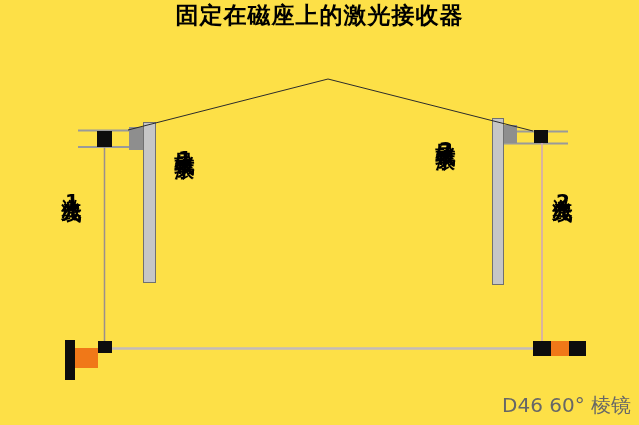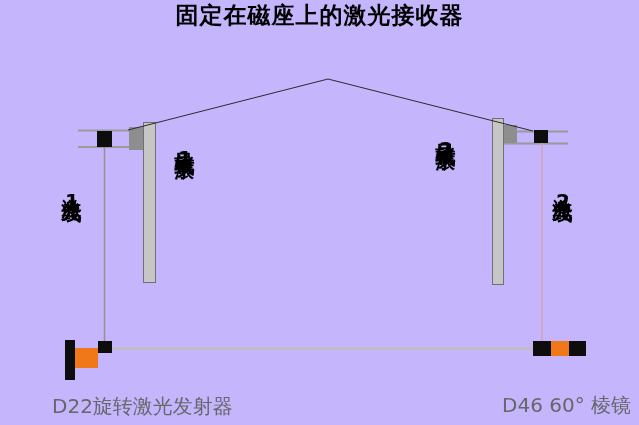--- a/index.html
+++ b/index.html
@@ -1,20 +1,20 @@
 <!DOCTYPE html>
 <html><head>
 <meta charset="utf-8">
 <style>
   html, body { margin: 0; padding: 0; background: #ffffff; }
   #stage {
     position: relative;
     width: 639px;
     height: 425px;
-    background: #c4b5fd;
+    background: #fde047;
     overflow: hidden;
     font-family: "DejaVu Sans", "Liberation Sans", sans-serif;
   }
   .abs { position: absolute; }
   svg.layer { position: absolute; left: 0; top: 0; pointer-events: none; }
 
   .title {
     left: 0; top: 36; width: 639px;
     text-align: center;
     font-size: 23px;
@@ -93,16 +93,15 @@
     <line x1="328" y1="79" x2="533" y2="131" stroke="#2b2b2b" stroke-width="1"></line>
   </svg>
 
   <div class="abs title">固定在磁座上的激光接收器</div>
 
   <div class="abs vlabel" style="left:61px;  top:183px;">激光线1</div>
   <div class="abs vlabel" style="left:174px; top:136px;">导轨或滚子1</div>
   <div class="abs vlabel" style="left:435px; top:127px;">导轨或滚子2</div>
   <div class="abs vlabel" style="left:552px; top:183px;">激光线2</div>
 
-  <div class="abs caption" style="left:52px;  top:393px;">D22旋转激光发射器</div>
   <div class="abs caption" style="left:502px; top:392px;">D46 60° 棱镜</div>
 
 </div>
 
 </body></html>

